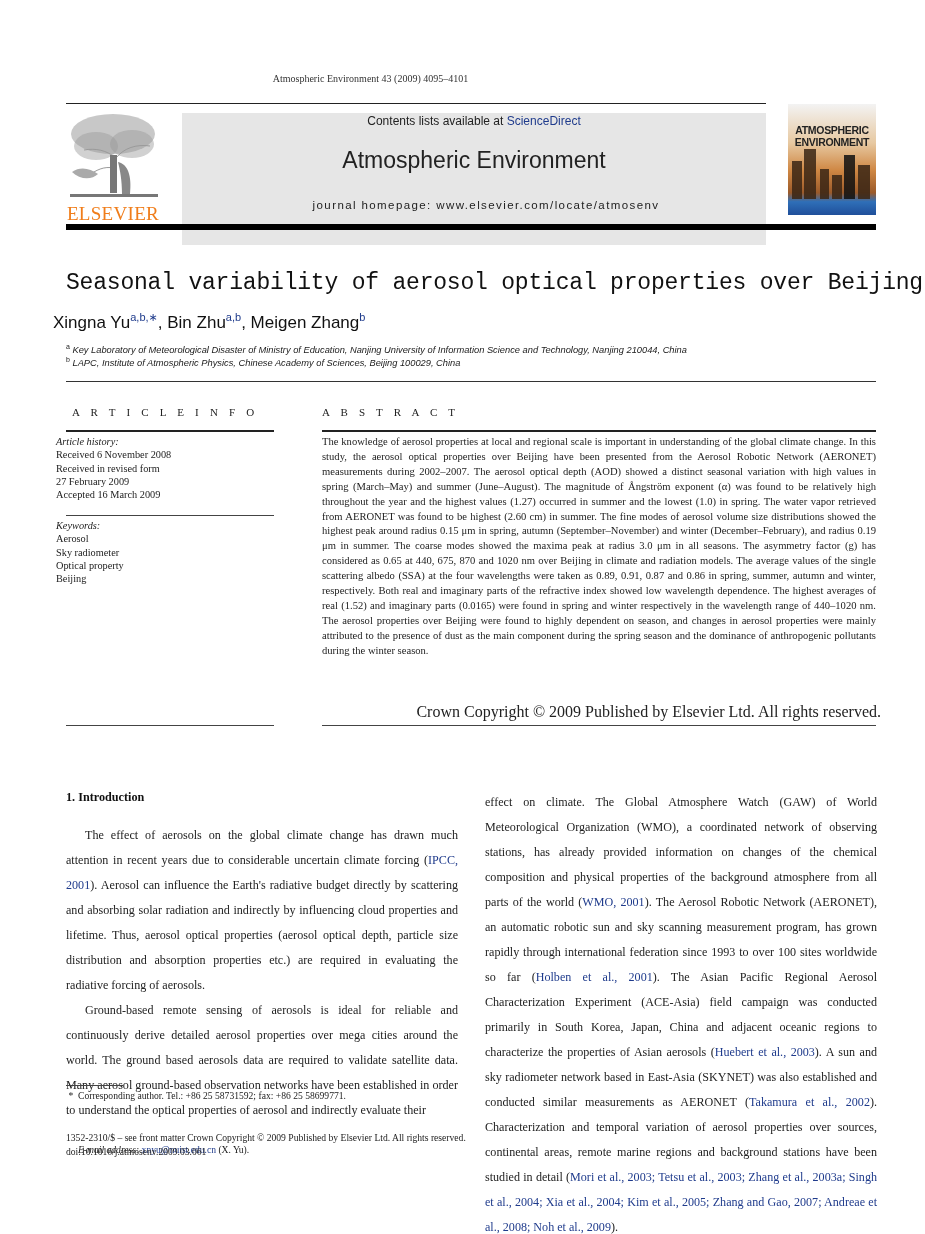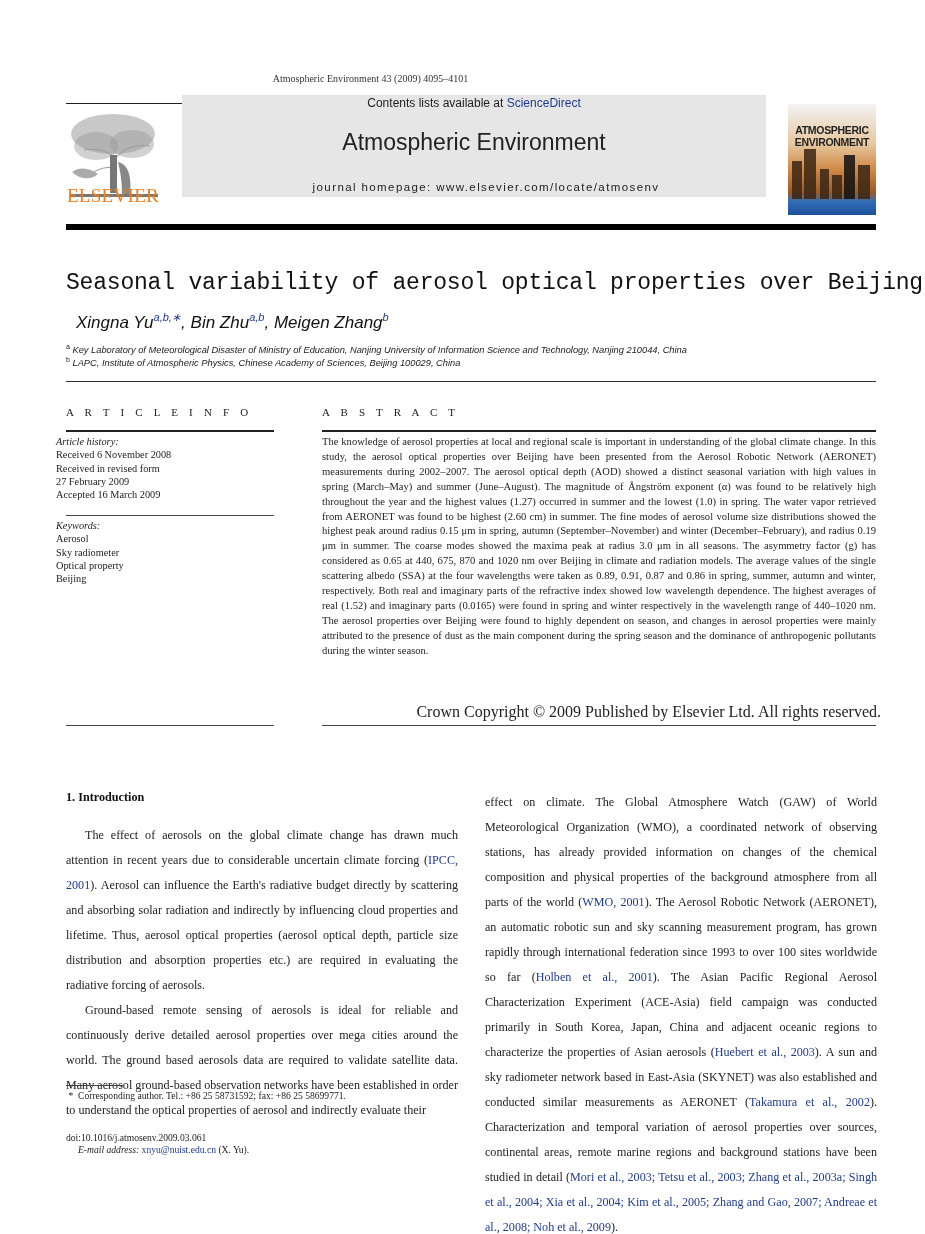--- a/index.html
+++ b/index.html
@@ -4,39 +4,39 @@
 <style>
   html, body { margin:0; padding:0; background:#fff; }
   body { width:925px; height:1234px; position:relative; overflow:hidden;
          font-family:"Liberation Serif", serif; color:#1a1a1a; }
   a, .link { color:#1f3b8c; text-decoration:none; }
 
   .running-head { position:absolute; top:73px; left:0; width:741px; text-align:center;
                   font-size:10px; color:#333; }
   .rule-top { position:absolute; left:66px; top:103px; width:700px; height:1px; background:#222; }
   .logo-elsevier { position:absolute; left:66px; top:110px; width:94px; height:106px; }
-  .elsevier-word { position:absolute; left:66px; top:185px; width:94px; text-align:center;
+  .elsevier-word { position:absolute; left:66px; top:203px; width:94px; text-align:center;
                    color:#f07d1a; font-size:19px; letter-spacing:0.3px; font-family:"Liberation Serif", serif; }
-  .banner { position:absolute; left:182px; top:95px; width:584px; height:102px; background:#e6e6e6; }
+  .banner { position:absolute; left:182px; top:113px; width:584px; height:132px; background:#e6e6e6; }
   .banner .contents { position:absolute; top:1px; width:100%; text-align:center;
                       font-family:"Liberation Sans", sans-serif; font-size:12px; color:#222; }
   .banner .journal { position:absolute; top:34px; width:100%; text-align:center;
                      font-family:"Liberation Sans", sans-serif; font-size:23px; color:#222; }
   .banner .homepage { position:absolute; top:86px; width:100%; text-align:center;
                       font-family:"Liberation Sans", sans-serif; font-size:11.5px; letter-spacing:1.4px; color:#222;padding-left:12px; }
   .cover { position:absolute; left:788px; top:104px; width:88px; height:111px;
            background:linear-gradient(#f3f3f3 0%, #e7c9a2 35%, #cf8743 60%, #9b5a2a 80%, #2f6fb8 88%, #1f4f9a 100%); overflow:hidden; }
   .cover .ctitle { position:absolute; top:20px; width:100%; text-align:center; font-family:"Liberation Sans", sans-serif;
                    font-weight:bold; font-size:10.5px; line-height:12px; color:#222; letter-spacing:-0.3px; }
   .cover .bldg { position:absolute; bottom:16px; background:#3a2615; opacity:0.85; }
   .rule-thick { position:absolute; left:66px; top:224px; width:810px; height:6px; background:#000; }
 
   .title { position:absolute; left:66px; top:270px; font-size:23px; font-family:Liberation Mono, monospace;
            font-stretch:condensed; color:#111; letter-spacing:-0.2px; }
-  .authors { position:absolute; left:76px; top:311px; font-size:17px; font-family:"Liberation Sans", sans-serif; color:#111;font-style:italic; }
+  .authors { position:absolute; left:53px; top:311px; font-size:17px; font-family:"Liberation Sans", sans-serif; color:#111; }
   .authors sup { font-size:11px; color:#1f3b8c; vertical-align:7px; }
   .affil { position:absolute; left:66px; font-size:9.3px; font-style:italic; color:#222; font-family:"Liberation Sans", sans-serif; }
   .affil sup { font-size:7px; font-style:normal; }
   .rule-mid { position:absolute; left:66px; top:381px; width:810px; height:1px; background:#333; }
 
   .sec-label { position:absolute; top:406px; font-size:11px; letter-spacing:4.2px; font-family:"Liberation Serif", serif; color:#222; }
   .rule-2 { position:absolute; height:2px; background:#222; }
   .rule-1 { position:absolute; height:1px; background:#444; }
   .info-block { position:absolute; left:56px; width:210px; font-size:10.3px; line-height:13.3px; color:#222; }
   .info-block .ihead { font-style:italic; }
@@ -106,21 +106,21 @@
   <span>Meigen Zhang</span><sup>b</sup>
 </div>
 <div class="affil" style="top:343px;">
   <sup>a</sup>&nbsp;<span>Key Laboratory of Meteorological Disaster of Ministry of Education, Nanjing University of Information Science and Technology, Nanjing 210044, China</span>
 </div>
 <div class="affil" style="top:356px;">
   <sup>b</sup>&nbsp;<span>LAPC, Institute of Atmospheric Physics, Chinese Academy of Sciences, Beijing 100029, China</span>
 </div>
 <div class="rule-mid"></div>
 
-<div class="sec-label" style="left:66px;">A R T I C L E   I N F O</div>
+<div class="sec-label" style="left:72px;">A R T I C L E   I N F O</div>
 <div class="rule-2" style="left:66px;top:430px;width:208px;"></div>
 <div class="info-block" style="top:435px;">
   <div class="ihead">Article history:</div>
   <div>Received 6 November 2008</div>
   <div>Received in revised form</div>
   <div>27 February 2009</div>
   <div>Accepted 16 March 2009</div>
 </div>
 <div class="rule-1" style="left:66px;top:515px;width:208px;"></div>
 <div class="info-block" style="top:519px;">
@@ -147,14 +147,15 @@
   <p id="right-p"><span>effect on climate. The Global Atmosphere Watch (GAW) of World Meteorological Organization (WMO), a coordinated network of observing stations, has already provided information on changes of the chemical composition and physical properties of the background atmosphere from all parts of the world (</span><a class="link">WMO, 2001</a><span>). The Aerosol Robotic Network (AERONET), an automatic robotic sun and sky scanning measurement program, has grown rapidly through international federation since 1993 to over 100 sites worldwide so far (</span><a class="link">Holben et al., 2001</a><span>). The Asian Pacific Regional Aerosol Characterization Experiment (ACE-Asia) field campaign was conducted primarily in South Korea, Japan, China and adjacent oceanic regions to characterize the properties of Asian aerosols (</span><a class="link">Huebert et al., 2003</a><span>). A sun and sky radiometer network based in East-Asia (SKYNET) was also established and conducted similar measurements as AERONET (</span><a class="link">Takamura et al., 2002</a><span>). Characterization and temporal variation of aerosol properties over sources, continental areas, remote marine regions and background stations have been studied in detail (</span><a class="link">Mori et al., 2003; Tetsu et al., 2003; Zhang et al., 2003a; Singh et al., 2004; Xia et al., 2004; Kim et al., 2005; Zhang and Gao, 2007; Andreae et al., 2008; Noh et al., 2009</a><span>).</span></p>
 </div>
 
 <div class="fn-rule"></div>
 <div class="footnote">
   <div>&nbsp;<span>*</span>&nbsp;&nbsp;<span>Corresponding author. Tel.: +86 25 58731592; fax: +86 25 58699771.</span></div>
   <div style="padding-left:12px;margin-top:40px;"><span class="em">E-mail address: </span><a class="link">xnyu@nuist.edu.cn</a><span> (X. Yu).</span></div>
 </div>
 
 <div class="bottom">
+  <div>1352-2310/$ – see front matter Crown Copyright © 2009 Published by Elsevier Ltd. All rights reserved.</div>
   <div>doi:10.1016/j.atmosenv.2009.03.061</div>
 </div>
 
 </body></html>

